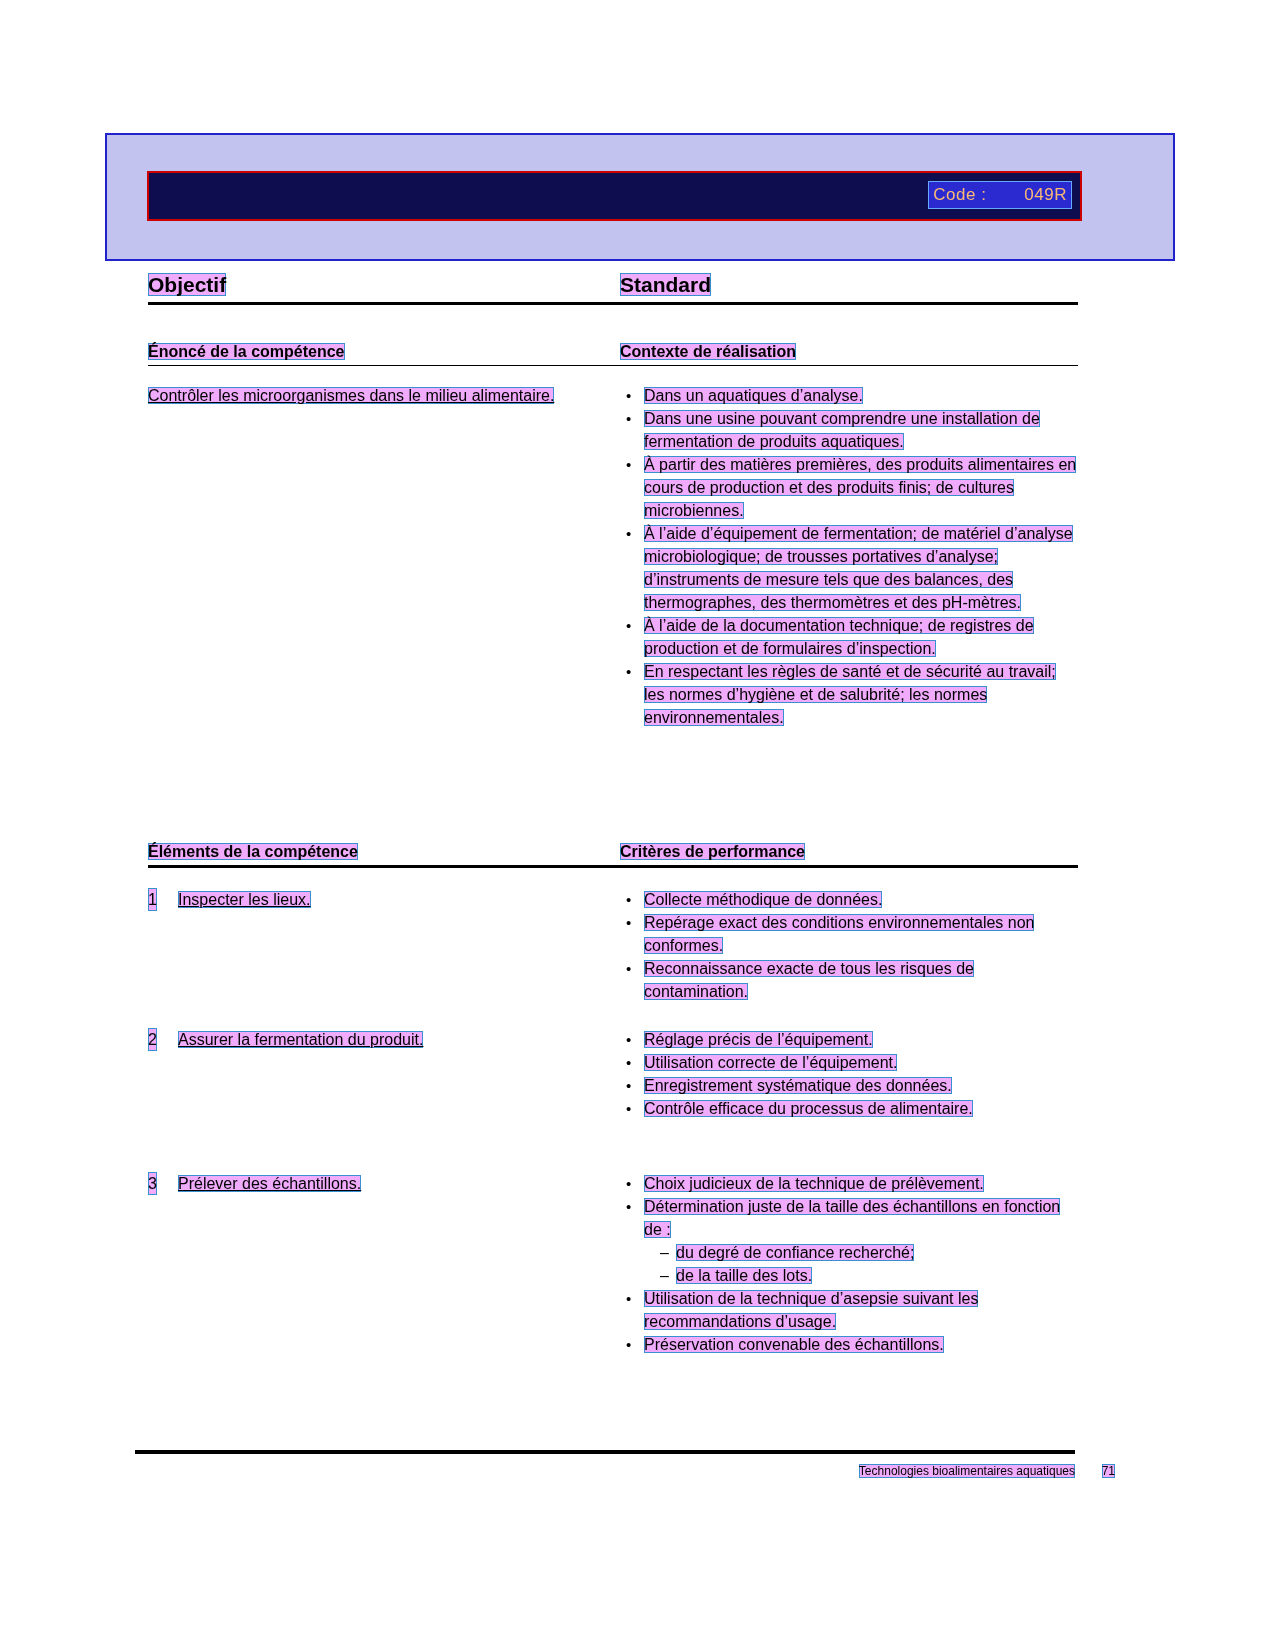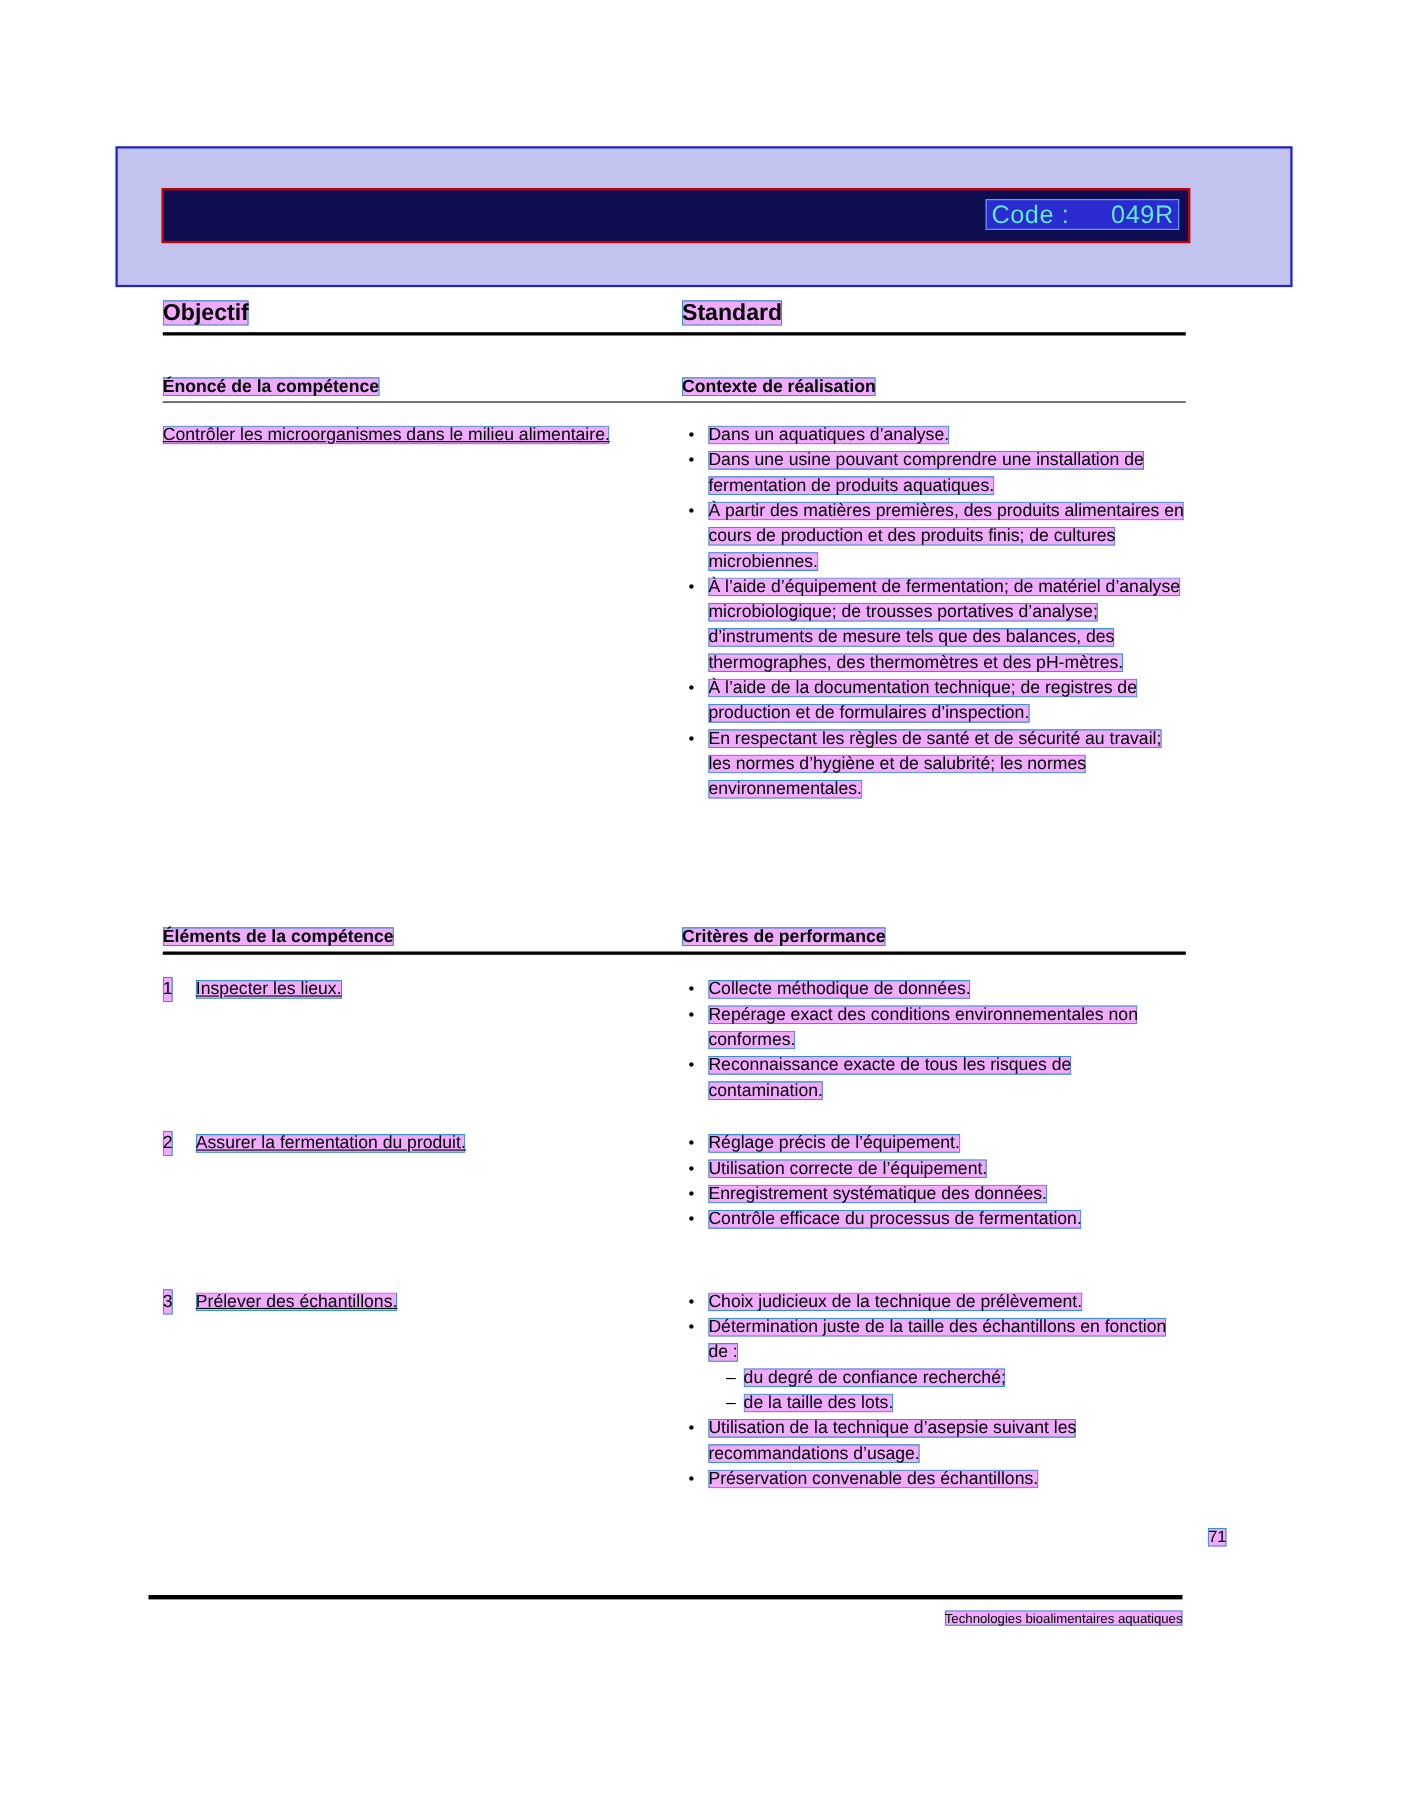--- a/index.html
+++ b/index.html
@@ -49,22 +49,22 @@
     height: 28px;
     display: flex;
     align-items: center;
     gap: 4px;
     background: #2a2ad0;
     border: 1px solid #66aaff;
     padding: 0 4px;
     box-sizing: border-box;
   }
   .code-label, .code-value {
-    color: #5eead4;
-    font-size: 23px;
+    color: #fdba74;
+    font-size: 17px;
     letter-spacing: 0.5px;
   }
   .code-value { margin-left: 34px; }
 
   
   .hl {
     background: #f0abfc;
     box-shadow: 0 0 0 1px #3a8fd0 inset;
     display: inline;
   }
@@ -170,22 +170,22 @@
   }
   .footer-text {
     position: absolute;
     right: 200px;
     top: 1464px;
     font-size: 12px;
   }
   .footer-page {
     position: absolute;
     right: 193px;
-    top: 1389px;
-    font-size: 15px;
+    top: 1464px;
+    font-size: 12px;
   }
 </style>
 </head>
 <body>
 
 <div class="page">
 
   <div class="header-band">
     <div class="header-inner">
       <div class="code-box">
@@ -257,21 +257,21 @@
           </ul>
         </div>
       </div>
       <div style="position: absolute; left: 0px; top: 1028px; width: 1275px;">
         <div class="col-left elem-item" style="position: absolute; top: 0px;"><span class="elem-num hl">2</span><span class="hl">Assurer la fermentation du produit.</span></div>
         <div class="col-right" style="position: absolute; top: 0px;">
           <ul class="bullets">
             <li><span class="hl">Réglage précis de l’équipement.</span></li>
             <li><span class="hl">Utilisation correcte de l’équipement.</span></li>
             <li><span class="hl">Enregistrement systématique des données.</span></li>
-            <li><span class="hl">Contrôle efficace du processus de fermentation.</span></li>
+            <li><span class="hl">Contrôle efficace du processus de alimentaire.</span></li>
           </ul>
         </div>
       </div>
       <div style="position: absolute; left: 0px; top: 1172px; width: 1275px;">
         <div class="col-left elem-item" style="position: absolute; top: 0px;"><span class="elem-num hl">3</span><span class="hl">Prélever des échantillons.</span></div>
         <div class="col-right" style="position: absolute; top: 0px;">
           <ul class="bullets">
             <li><span class="hl">Choix judicieux de la technique de prélèvement.</span></li>
             <li><span class="hl">Détermination juste de la taille des échantillons en fonction de :</span><ul class="sub">
                 <li><span class="hl">du degré de confiance recherché;</span></li>

